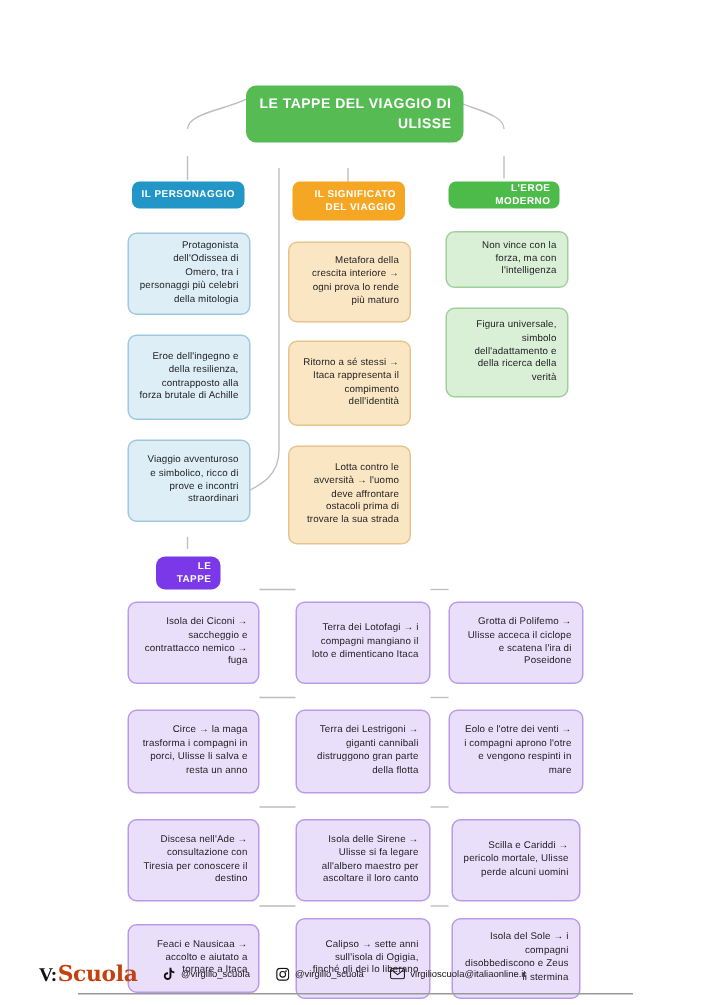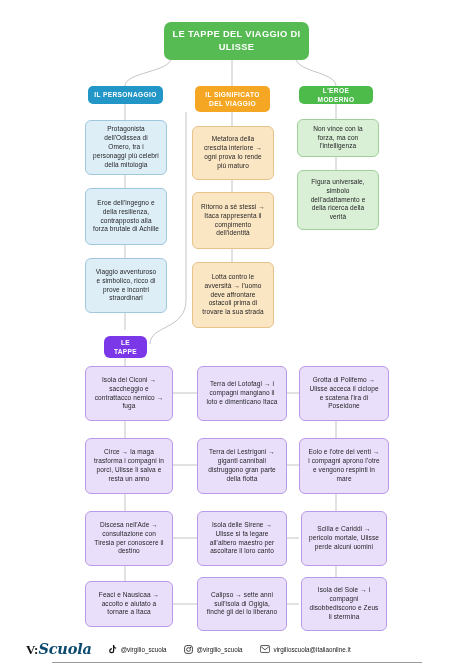--- a/index.html
+++ b/index.html
@@ -12,23 +12,24 @@
   #canvas {
     position: relative;
     width: 474px; height: 670px;
     background: #ffffff;
   }
   #wires { position: absolute; left: 0; top: 0; width: 474px; height: 670px; pointer-events: none; }
 
   .node {
     position: absolute;
     display: flex; align-items: center; justify-content: center;
-    text-align: center;
+    text-align: right;
     line-height: 1.38;
     letter-spacing: .1px;
+    margin-top: 35px;
   }
 
   
   .root {
     background: #55bb52;
     color: #ffffff;
     border-radius: 7px;
     font-size: 9.3px;
     font-weight: 700;
     letter-spacing: .35px;
@@ -76,22 +77,22 @@
     height: 1px; background: #9a9a9a;
   }
   .brand { display: flex; align-items: baseline; font-size: 0; }
   .brand .v {
     font-family: "Liberation Serif", serif;
     font-weight: 700; font-size: 13px; color: #111;
     letter-spacing: -.3px;
   }
   .brand .s {
     font-family: "DejaVu Serif", serif;
-    font-style: italic; font-weight: 700;
-    font-size: 14.5px; color: #0c4a6e;
+    font-weight: 700;
+    font-size: 14.5px; color: #c2410c;
     letter-spacing: -.2px;
     margin-left: .5px;
   }
   .social {
     display: flex; align-items: center; gap: 4px;
     margin-left: 17px;
     font-size: 6.3px; color: #161616;
     white-space: nowrap;
   }
   .social .ico { display: flex; align-items: center; }

